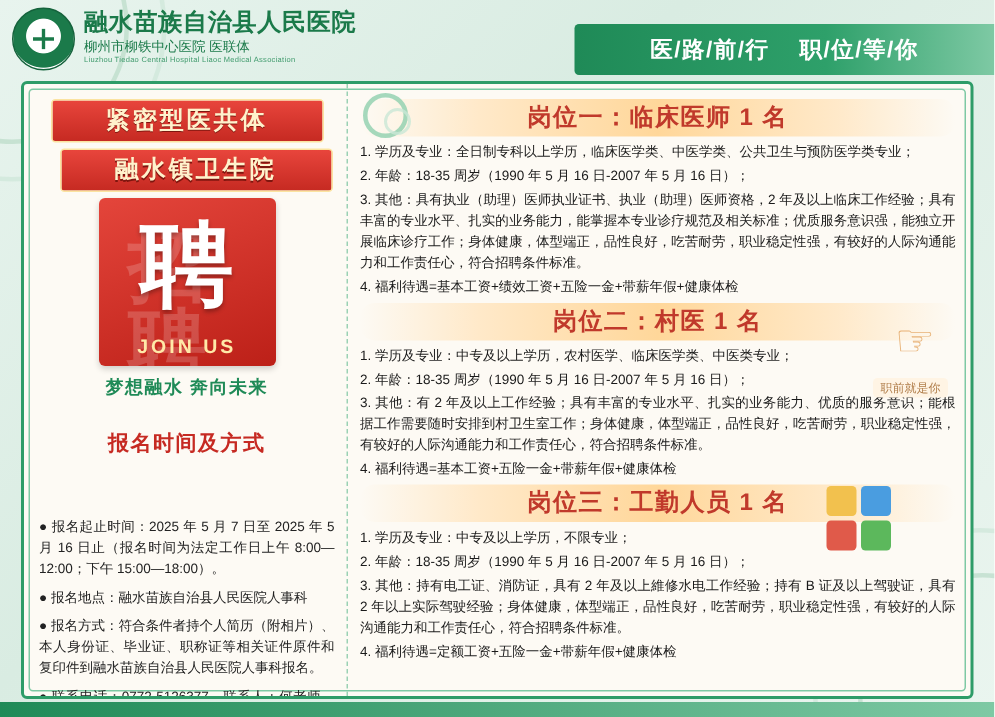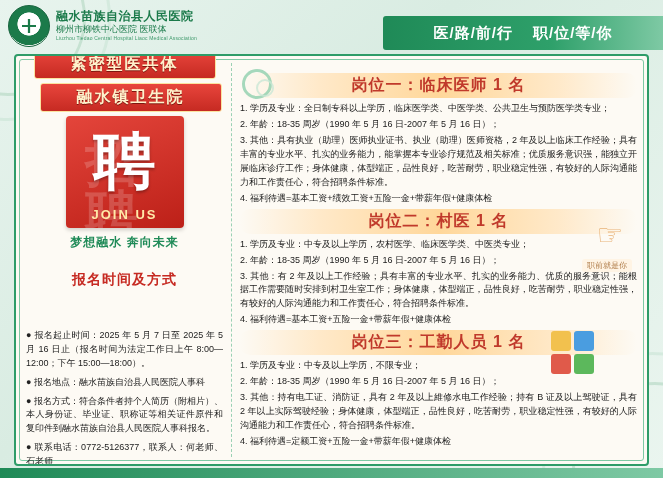--- a/index.html
+++ b/index.html
@@ -57,21 +57,21 @@
     content: "";
     position: absolute;
     left: 50%; top: 50%;
     width: 14px; height: 14px;
     margin: -7px 0 0 -7px;
     background: #1b7a4a;
     clip-path: polygon(42% 0,58% 0,58% 42%,100% 42%,100% 58%,58% 58%,58% 100%,42% 100%,42% 58%,0 58%,0 42%,42% 42%);
   }
   .hosp-names { line-height: 1.05; }
   .hosp-cn {
-    font-size: 12px;
+    font-size: 16px;
     font-weight: bold;
     color: #1b7a4a;
     letter-spacing: .5px;
   }
   .hosp-cn2 {
     font-size: 9px;
     color: #1b7a4a;
     margin-top: 2px;
   }
   .hosp-en {
@@ -101,21 +101,20 @@
   .panel {
     position: absolute;
     left: 14px; top: 54px;
     width: 635px; height: 412px;
     background: #fdfaf4;
     border: 2px solid #2e9c68;
     border-radius: 4px;
     box-sizing: border-box;
     display: flex;
     overflow: hidden;
-    align-items: center;
   }
   .panel:before {
     content: "";
     position: absolute;
     left: 3px; top: 3px; right: 3px; bottom: 3px;
     border: 1px solid #7ec9a4;
     border-radius: 3px;
     pointer-events: none;
   }
 

